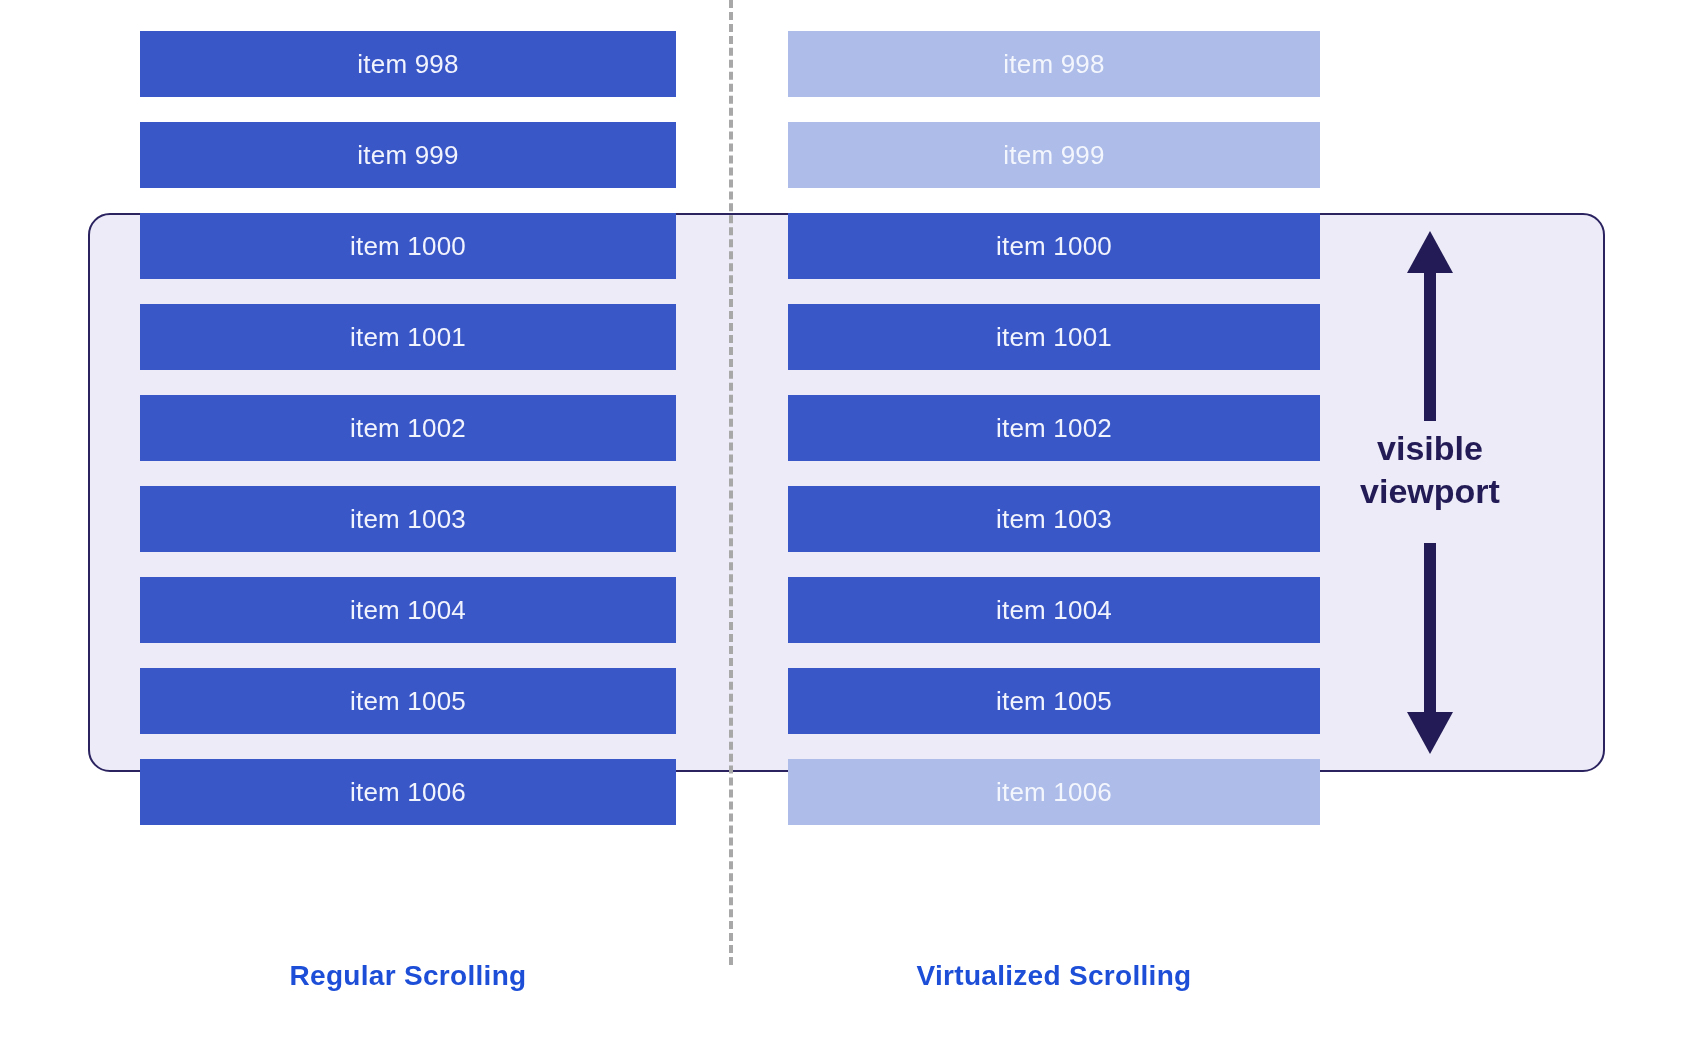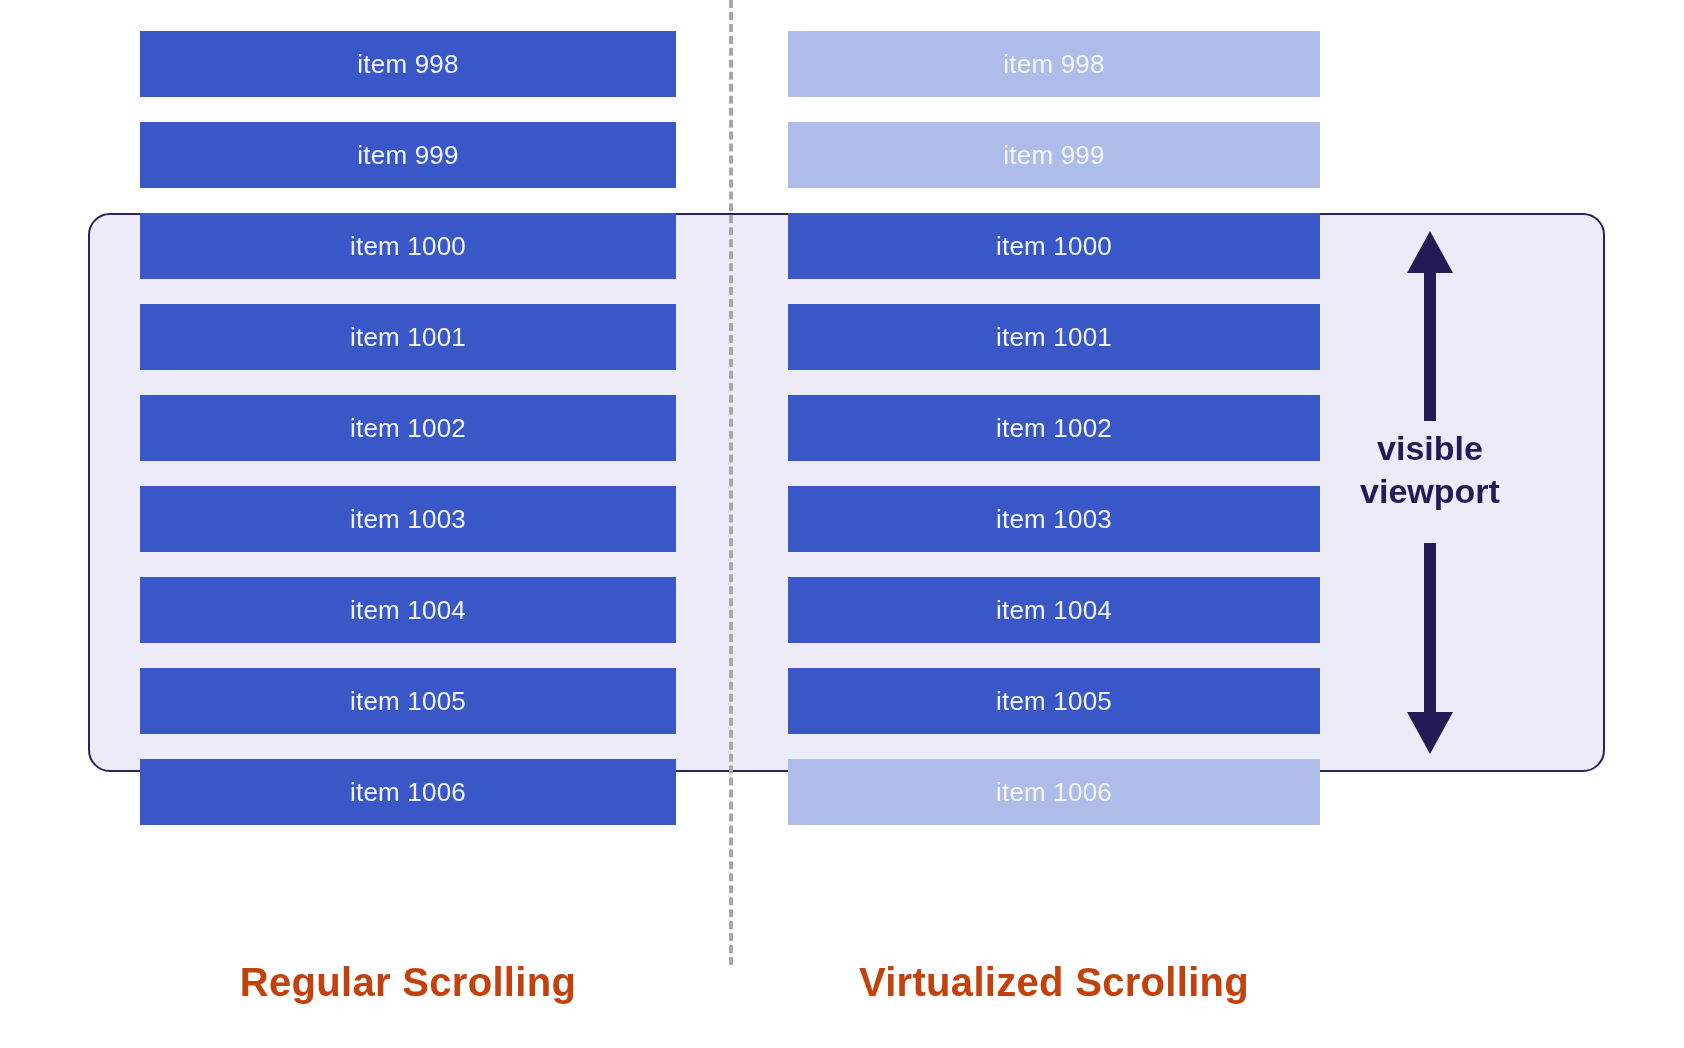--- a/index.html
+++ b/index.html
@@ -72,23 +72,23 @@
     background: #adbce8;
     color: #f4f6fd;
   }
 
   
   .column-caption {
     position: absolute;
     top: 960px;
     width: 100%;
     text-align: center;
-    font-size: 40px;
+    font-size: 28px;
     font-weight: bold;
-    color: #c2410c;
+    color: #1d4ed8;
     letter-spacing: 0.3px;
   }
 
   
   .viewport-annotation {
     position: absolute;
     left: 1330px;
     top: 213px;
     width: 200px;
     height: 513px;

